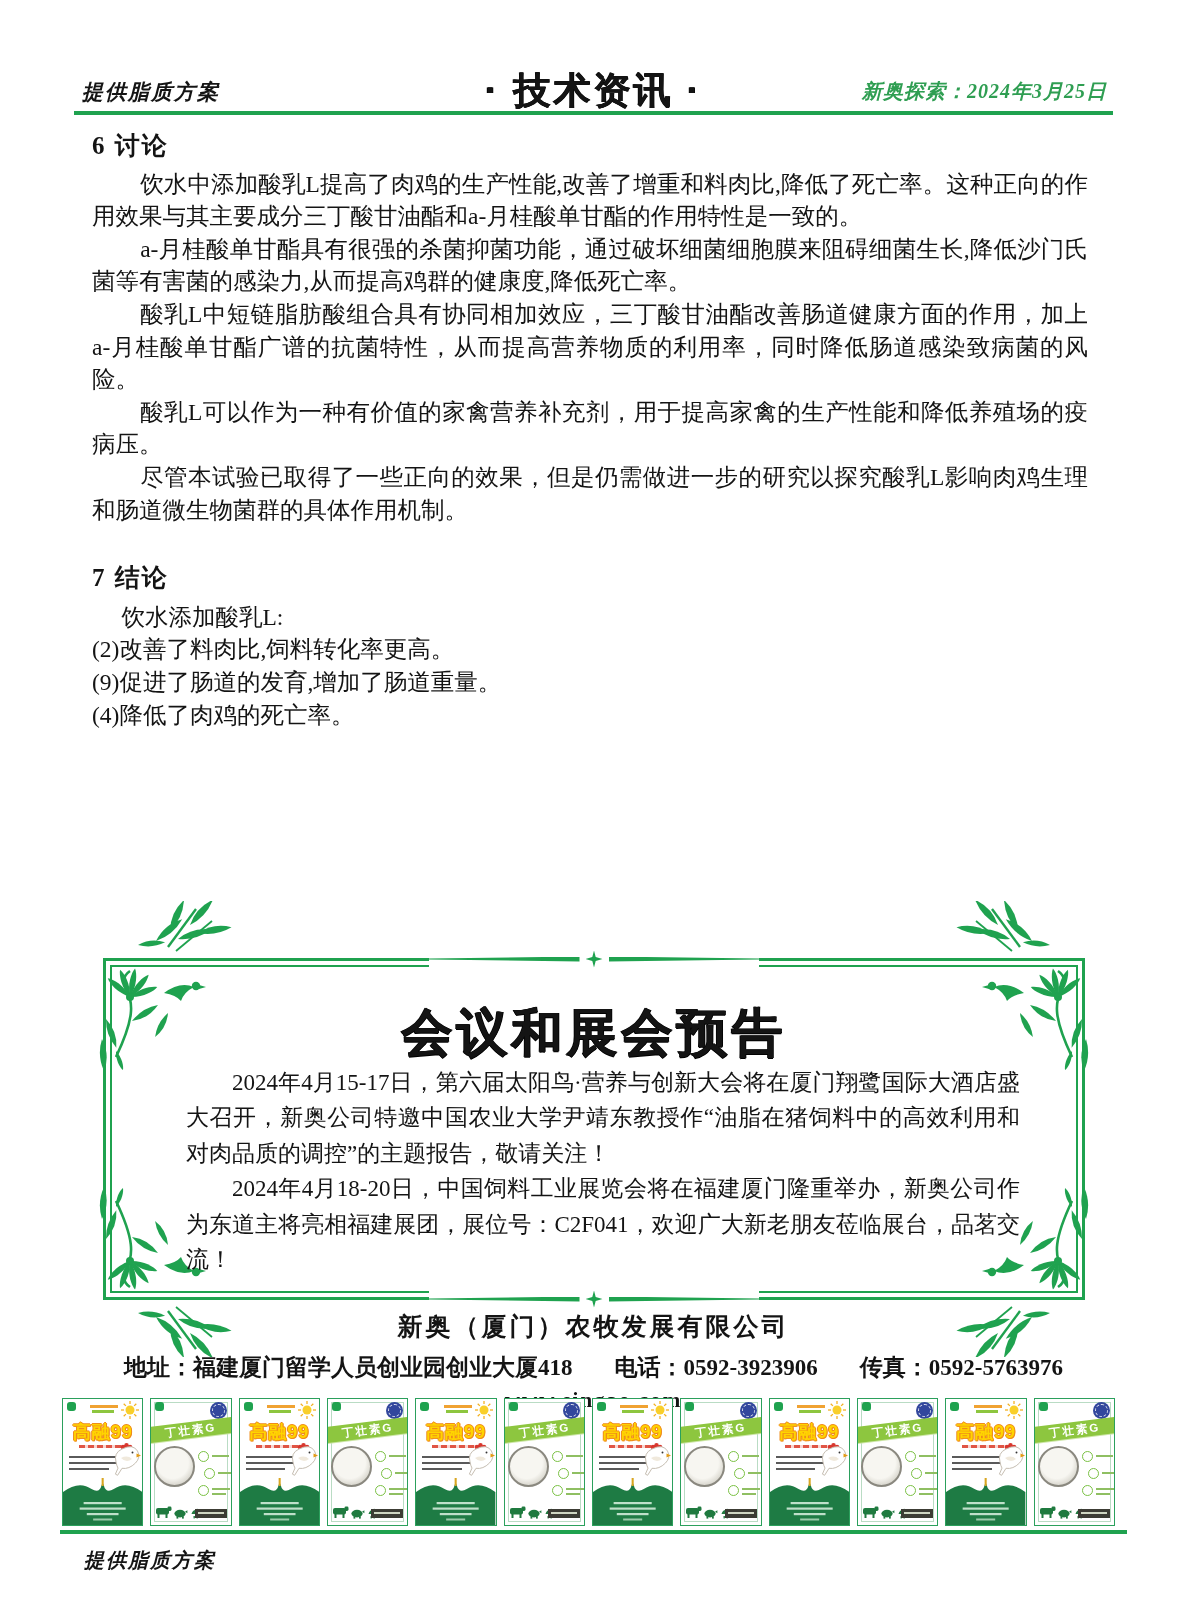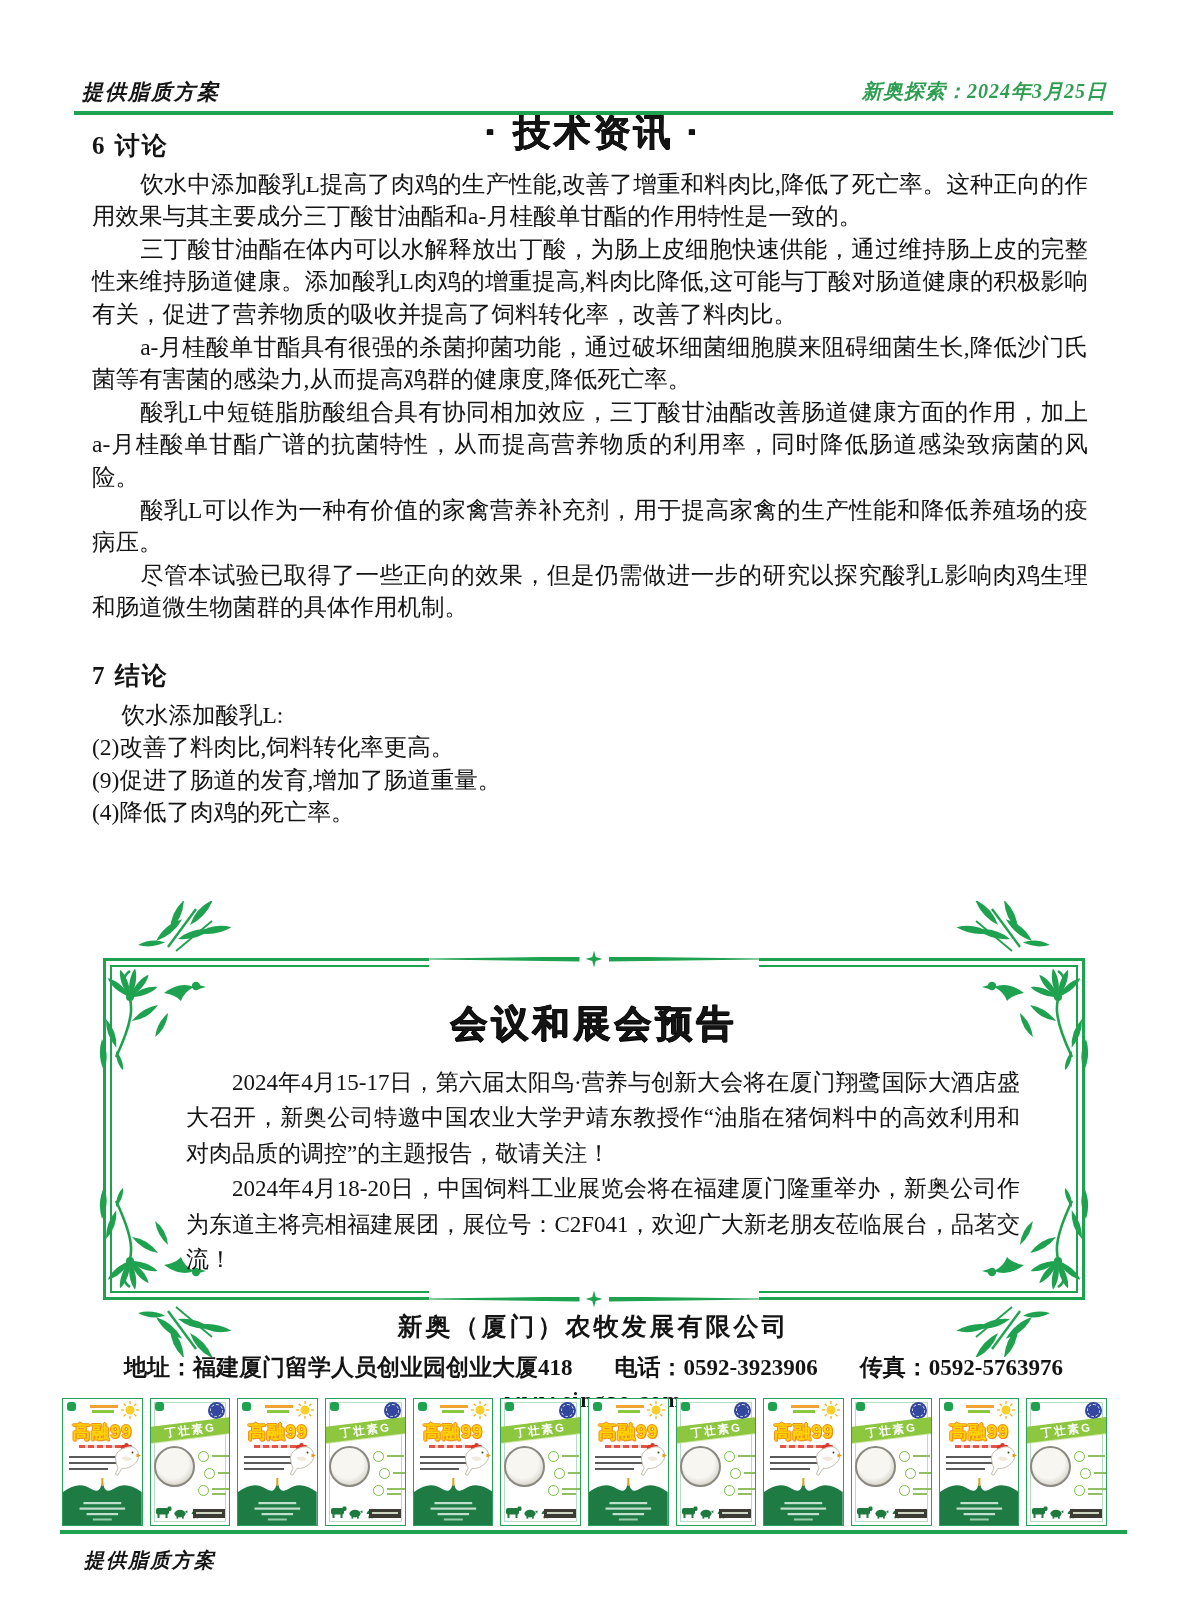--- a/index.html
+++ b/index.html
@@ -9,21 +9,21 @@
     --ink:#141414;
   }
   *{box-sizing:border-box;margin:0;padding:0;}
   body{background:#e8e8e8;font-family:"Liberation Serif",serif;color:var(--ink);}
   .page{position:relative;width:1187px;height:1600px;margin:0 auto;background:#ffffff;overflow:hidden;}
 
   
   .hdr{position:absolute;top:66px;left:78px;right:78px;height:46px;}
   .hdr-left{position:absolute;left:4px;top:12px;font-style:italic;font-weight:bold;font-size:21px;letter-spacing:2px;}
   .hdr-center{position:absolute;left:0;right:0;top:0;text-align:center;font-family:"Liberation Sans",sans-serif;
-    font-size:37px;font-weight:900;letter-spacing:3px;text-shadow:.6px 0 #000,-.6px 0 #000;margin-top:42px;}
+    font-size:37px;font-weight:900;letter-spacing:3px;text-shadow:.6px 0 #000,-.6px 0 #000;}
   .hdr-right{position:absolute;right:2px;top:12px;color:#2f9e52;font-style:italic;font-weight:bold;font-size:20px;letter-spacing:1px;}
   .hdr-rule{position:absolute;top:111px;left:74px;right:74px;height:4px;background:var(--green);}
 
   
   .article{position:absolute;top:124px;left:92px;width:996px;font-size:23.5px;line-height:32.6px;text-align:justify;}
   .sec-h{font-size:25px;font-weight:bold;letter-spacing:2px;margin:6px 0 5px;}
   .sec-h.second{margin-top:36px;}
   .article p{text-indent:2.05em;}
   p.concl-intro{text-indent:1.25em;margin-top:6px;}
   p.concl-item{text-indent:0;}
@@ -34,39 +34,39 @@
   .divider{position:absolute;left:50%;transform:translateX(-50%);width:330px;height:24px;background:#fff;
     display:flex;align-items:center;justify-content:center;z-index:3;}
   .divider.top{top:-14px;}
   .divider.bottom{bottom:-14px;}
   .divider .bar{flex:1;height:5px;background:var(--green);}
   .divider .bar.l{clip-path:polygon(0 42%,100% 0,100% 100%,0 58%);}
   .divider .bar.r{clip-path:polygon(0 0,100% 42%,100% 58%,0 100%);}
   .star{width:17px;height:17px;margin:0 6px;background:var(--green);flex:0 0 auto;
     clip-path:polygon(50% 0%,60% 38%,100% 50%,60% 62%,50% 100%,40% 62%,0% 50%,40% 38%);}
   .promo-title{position:absolute;top:38px;left:0;width:100%;text-align:center;z-index:2;
-    font-family:Liberation Sans, sans-serif;font-size:37px;font-weight:900;letter-spacing:4px;
+    font-family:Liberation Sans, sans-serif;font-size:51px;font-weight:900;letter-spacing:4px;
     text-shadow:.8px 0 #000,-.8px 0 #000,0 .5px #000;}
   .promo-text{position:absolute;top:104px;left:80px;right:62px;font-size:23px;line-height:35.4px;text-align:justify;z-index:2;}
   .promo-text p{text-indent:2em;}
   .corner{position:absolute;width:170px;height:170px;z-index:1;pointer-events:none;}
   .corner svg{width:100%;height:100%;}
   .corner.tl{left:-34px;top:-60px;}
   .corner.tr{right:-34px;top:-60px;transform:scaleX(-1);}
   .corner.bl{left:-34px;bottom:-60px;transform:scaleY(-1);}
   .corner.br{right:-34px;bottom:-60px;transform:scale(-1,-1);}
 
   
   .company{position:absolute;top:1310px;left:0;width:100%;text-align:center;}
   .company-name{font-family:"Liberation Sans",sans-serif;font-size:25px;font-weight:900;letter-spacing:3px;}
   .company-contact{margin-top:9px;font-size:23px;font-weight:bold;display:flex;justify-content:center;gap:42px;}
   .company-web{margin-top:5px;font-size:21px;font-weight:bold;letter-spacing:2px;}
 
   
-  .product-row{position:absolute;top:1398px;left:62px;right:80px;height:128px;display:flex;gap:7px;}
+  .product-row{position:absolute;top:1398px;left:62px;right:72px;height:128px;display:flex;gap:7px;}
   .pcard{position:relative;flex:1;background:#fff;border:1px solid #2ba05c;overflow:hidden;}
   .p-logo{position:absolute;top:3px;left:4px;width:9px;height:9px;border-radius:3px;background:var(--green);}
   
   .g-sun{position:absolute;top:2px;right:3px;width:18px;height:18px;}
   .g-slog1{position:absolute;top:6px;right:24px;width:28px;height:2.5px;background:#f0a232;}
   .g-slog2{position:absolute;top:11px;right:28px;width:22px;height:2.5px;background:#8dc63f;}
   .g-title{position:absolute;top:21px;left:0;width:100%;text-align:center;
     font-family:"Liberation Sans",sans-serif;font-size:18px;font-weight:900;letter-spacing:1px;color:#ffd400;
     text-shadow:1px 0 #ef8c1a,-1px 0 #ef8c1a,0 1px #ef8c1a,0 -1px #ef8c1a,1px 1px #ef8c1a;}
   .g-sub{position:absolute;top:46px;left:20%;width:60%;height:3px;
@@ -148,21 +148,20 @@
   <div class="hdr">
     <span class="hdr-left">提供脂质方案</span>
     <div class="hdr-center">· 技术资讯 ·</div>
     <span class="hdr-right">新奥探索：2024年3月25日</span>
   </div>
   <div class="hdr-rule"></div>
 
   <div class="article">
     <div class="sec-h">6 讨论</div>
     <p>饮水中添加酸乳L提高了肉鸡的生产性能,改善了增重和料肉比,降低了死亡率。这种正向的作用效果与其主要成分三丁酸甘油酯和a-月桂酸单甘酯的作用特性是一致的。</p>
-    <p>三丁酸甘油酯在体内可以水解释放出丁酸，为肠上皮细胞快速供能，通过维持肠上皮的完整性来维持肠道健康。添加酸乳L肉鸡的增重提高,料肉比降低,这可能与丁酸对肠道健康的积极影响有关，促进了营养物质的吸收并提高了饲料转化率，改善了料肉比。</p>
     <p>a-月桂酸单甘酯具有很强的杀菌抑菌功能，通过破坏细菌细胞膜来阻碍细菌生长,降低沙门氏菌等有害菌的感染力,从而提高鸡群的健康度,降低死亡率。</p>
     <p>酸乳L中短链脂肪酸组合具有协同相加效应，三丁酸甘油酯改善肠道健康方面的作用，加上a-月桂酸单甘酯广谱的抗菌特性，从而提高营养物质的利用率，同时降低肠道感染致病菌的风险。</p>
     <p>酸乳L可以作为一种有价值的家禽营养补充剂，用于提高家禽的生产性能和降低养殖场的疫病压。</p>
     <p>尽管本试验已取得了一些正向的效果，但是仍需做进一步的研究以探究酸乳L影响肉鸡生理和肠道微生物菌群的具体作用机制。</p>
     <div class="sec-h second">7 结论</div>
     <p class="concl-intro">饮水添加酸乳L:</p>
     <p class="concl-item">(2)改善了料肉比,饲料转化率更高。</p>
     <p class="concl-item">(9)促进了肠道的发育,增加了肠道重量。</p>
     <p class="concl-item">(4)降低了肉鸡的死亡率。</p>
   </div>

